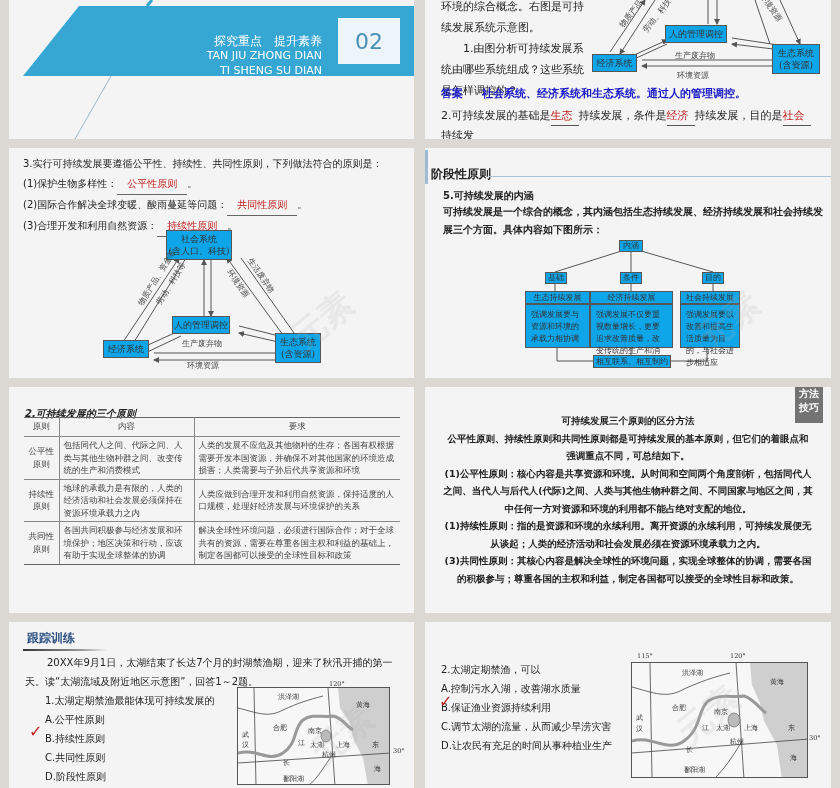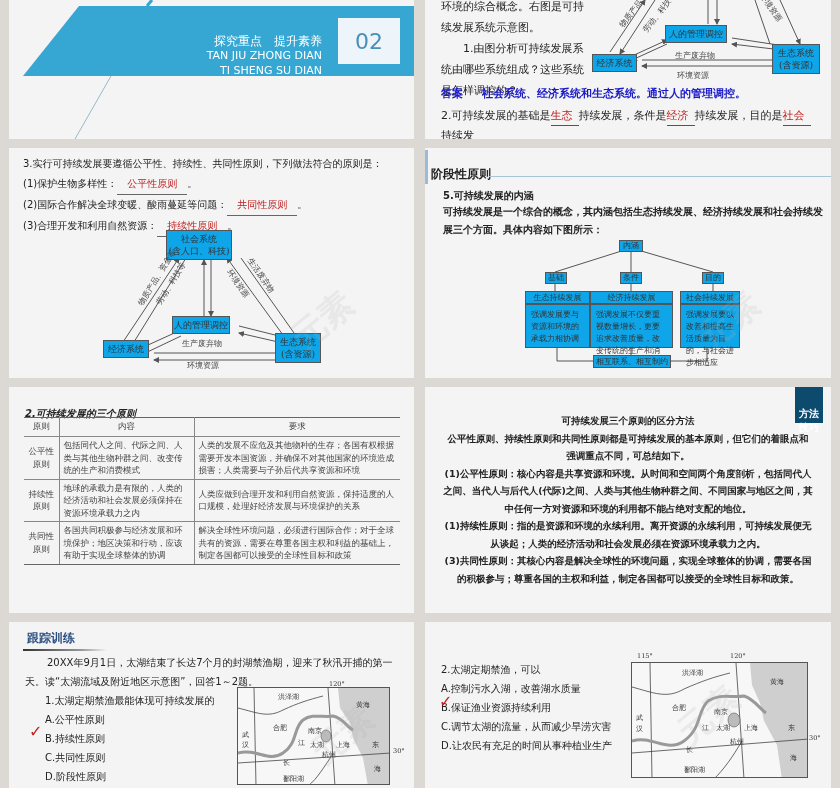--- a/index.html
+++ b/index.html
@@ -52,21 +52,21 @@
   .s5-title { position: absolute; left: 16px; top: 20px; font-size: 10px; font-weight: bold; font-style: italic; }
   table.principles { position: absolute; left: 15px; top: 30px; width: 376px; border-collapse: collapse; font-size: 8.5px; color: #444; }
   table.principles th { font-weight: normal; border-top: 1.5px solid #666; border-bottom: 1px solid #888; padding: 3px 2px; }
   table.principles td { border-bottom: 1px solid #888; padding: 2px 4px; line-height: 12.5px; vertical-align: middle; }
   table.principles tr:last-child td { border-bottom: 1.5px solid #666; }
   table.principles td.c0, table.principles th.c0 { width: 35px; text-align: center; border-right: 1px solid #888; }
   table.principles td.c1, table.principles th.c1 { width: 135px; border-right: 1px solid #888; }
   table.principles th.c1, table.principles th.c2 { text-align: center; }
 
   
-  .method-badge { position: absolute; right: 8px; top: 0; width: 28px; height: 36px; background: #0c4a6e; color: #fff; font-size: 10px; font-weight: bold; line-height: 14px; text-align: center; padding-top: 20px; }
+  .method-badge { position: absolute; right: 8px; top: 0; width: 28px; height: 36px; background: #737373; color: #fff; font-size: 10px; font-weight: bold; line-height: 14px; text-align: center; padding-top: 0; }
   .s6-content { position: absolute; left: 18px; top: 25px; width: 370px; font-size: 9.5px; font-weight: bold; line-height: 17.5px; text-align: center; }
 
   
   .track-head { position: absolute; left: 18px; top: 8px; font-size: 12px; font-weight: bold; color: #2c4f82; }
   .track-underline { position: absolute; left: 14px; top: 27px; width: 84px; height: 2px; background: linear-gradient(90deg, #333, #999 70%, transparent); }
   .s7-intro { position: absolute; left: 16px; top: 31px; width: 385px; font-size: 10px; line-height: 19px; text-indent: 22px; }
   .s7-q { position: absolute; left: 36px; top: 69px; font-size: 10px; line-height: 19px; }
   .check { position: absolute; color: #c02020; font-size: 16px; }
 
   

